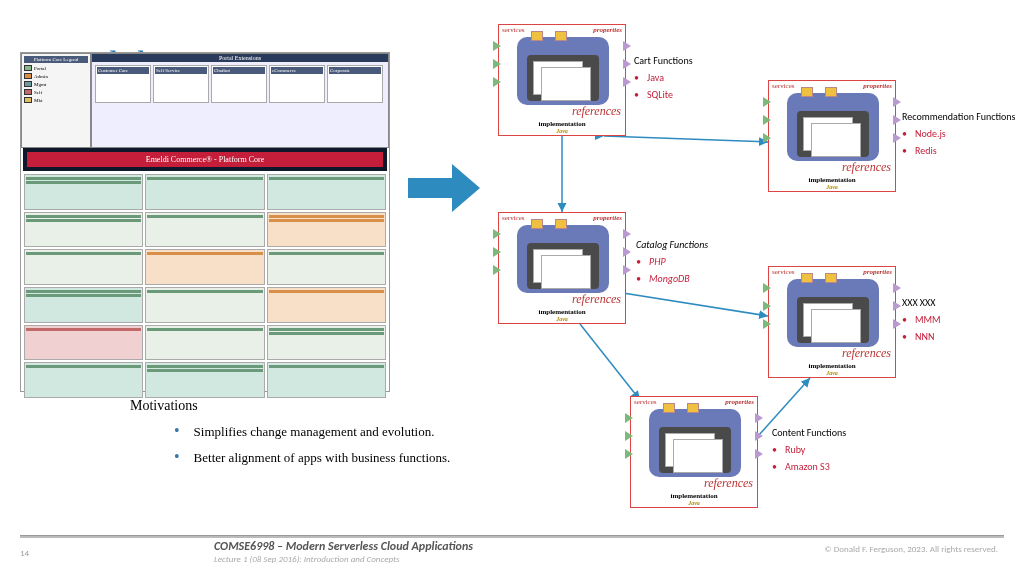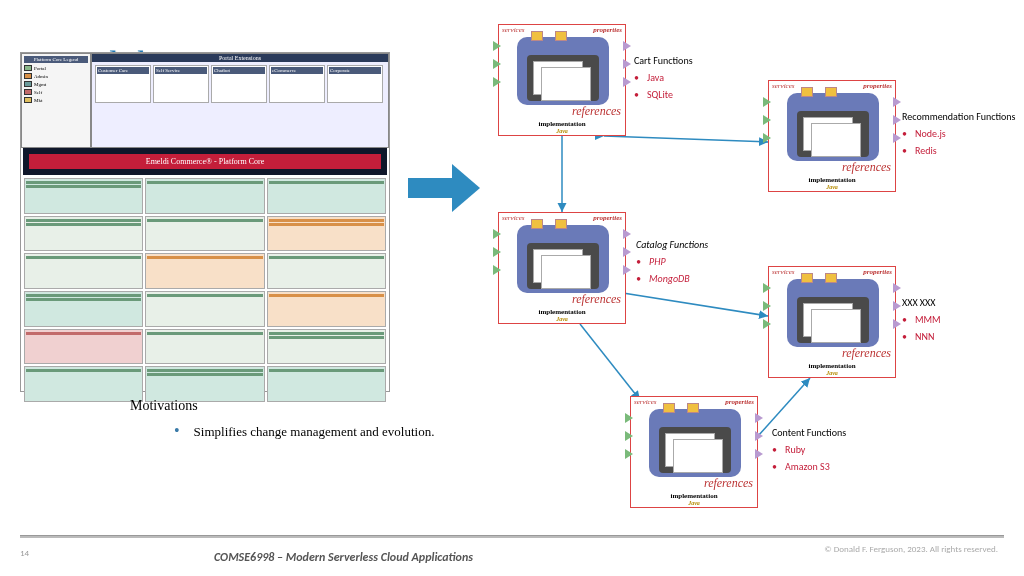--- a/index.html
+++ b/index.html
@@ -31,21 +31,21 @@
   .legend-sw { width:8px;height:6px;border:0.5px solid #333; }
   .portal-ext {
     flex:1; border:1px solid #888; display:flex;flex-direction:column;
   }
   .pe-hdr { background:#2a3a5a;color:#fff;font-size:6px;text-align:center;padding:1px; }
   .pe-body { flex:1;display:flex;flex-wrap:wrap;gap:2px;padding:3px;background:#eef; }
   .pe-tile { width:56px;height:38px;border:1px solid #aaa;background:#fff;font-size:5px;padding:1px; }
   .pe-tile .hdr { background:#4a5a7a;color:#fff;padding:1px;margin-bottom:1px; }
   .core-hdr {
     background:#c41e3a;color:#fff;font-size:8px;text-align:center;
-    padding:3px;border:6px solid #0f172a;margin:0 2px;
+    padding:3px;border:4px solid #0f172a;margin:0 2px;
   }
   .core-body {
     height: 230px; padding:3px; display:flex;flex-direction:column;gap:2px;
   }
   .core-row { display:flex;gap:2px;flex:1; }
   .core-cell { flex:1;border:1px solid #aaa;background:#e8f0e8;padding:1px; }
   .core-cell.teal { background:#d0e8e0; }
   .core-cell.orange { background:#f8e0c8; }
   .core-cell.red { background:#f0d0d0; }
   .mini-bar { height:3px;background:#6a9a7a;margin:1px 0; }
@@ -63,21 +63,21 @@
   .micro {
     position:absolute; border:1px solid #d44; background:#fff;
     width:128px; height:112px;
   }
   .micro.cart { top:24px; left:498px; }
   .micro.reco { top:80px; left:768px; }
   .micro.catalog { top:212px; left:498px; }
   .micro.xxx { top:266px; left:768px; }
   .micro.content { top:396px; left:630px; }
   .m-top { display:flex;justify-content:space-between;font-size:7px;padding:1px 3px;color:#b33; }
-  .m-lbl-svc { font-style:italic; }
+  .m-lbl-svc { }
   .m-lbl-prop { font-style:italic;font-weight:bold; }
   .m-body {
     position:absolute;top:12px;left:18px;width:92px;height:68px;
     background:#6a7ab8;border-radius:10px;
   }
   .m-shape { position:absolute;background:#f0c040;border:1px solid #b88; }
   .m-shape.a { top:-6px;left:14px;width:12px;height:10px; }
   .m-shape.b { top:-6px;left:38px;width:12px;height:10px; }
   .m-inner {
     position:absolute;top:18px;left:10px;width:72px;height:46px;
@@ -428,21 +428,23 @@
   <ul>
       <li>Ruby</li>
       <li>Amazon S3</li>
     </ul>
 </div>
 
 <div class="motivations">
   <div class="mhdr">Motivations</div>
   <ul>
     <li>Simplifies change management and evolution.</li>
+    <li>Better alignment of apps with business functions.</li>
   </ul>
 </div>
 
 <div class="footer-line"></div>
 <div class="page-num">14</div>
 <div class="course">
   <div class="line1">COMSE6998 – Modern Serverless Cloud Applications</div>
+  <div class="line2">Lecture 1 (08 Sep 2016): Introduction and Concepts</div>
 </div>
 <div class="copyright">© Donald F. Ferguson, 2023. All rights reserved.</div>
 
 </body></html>

